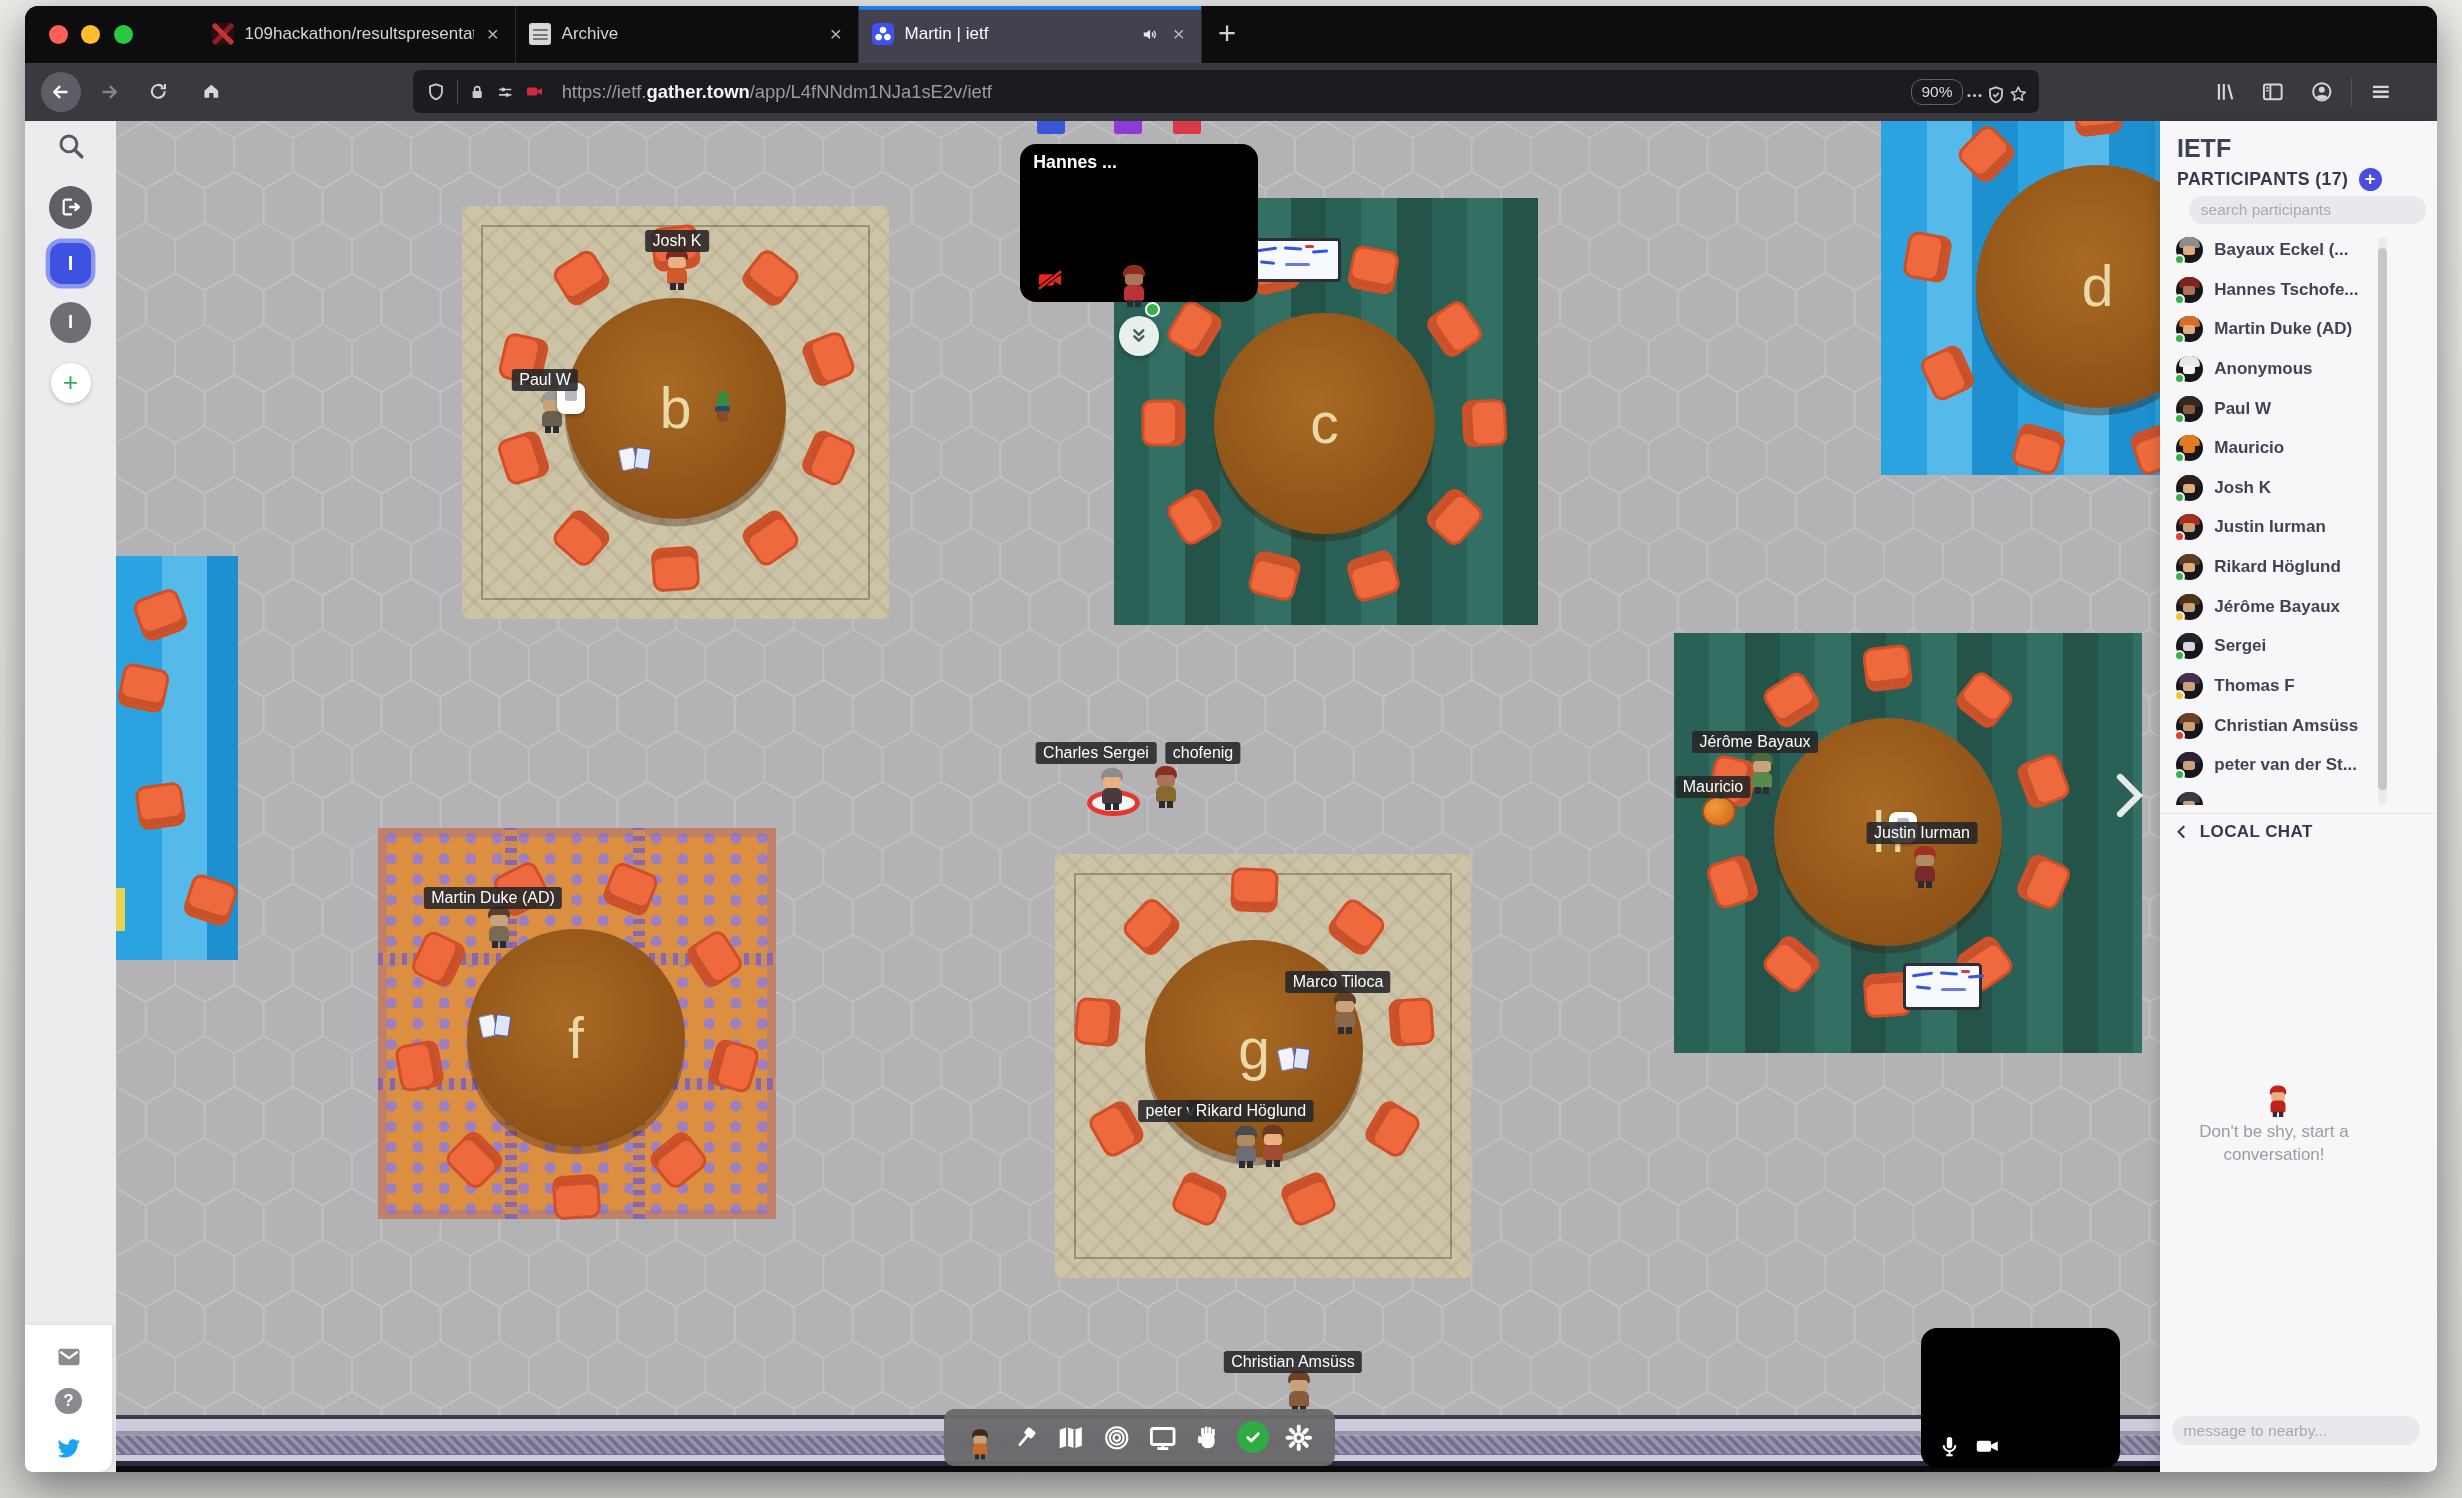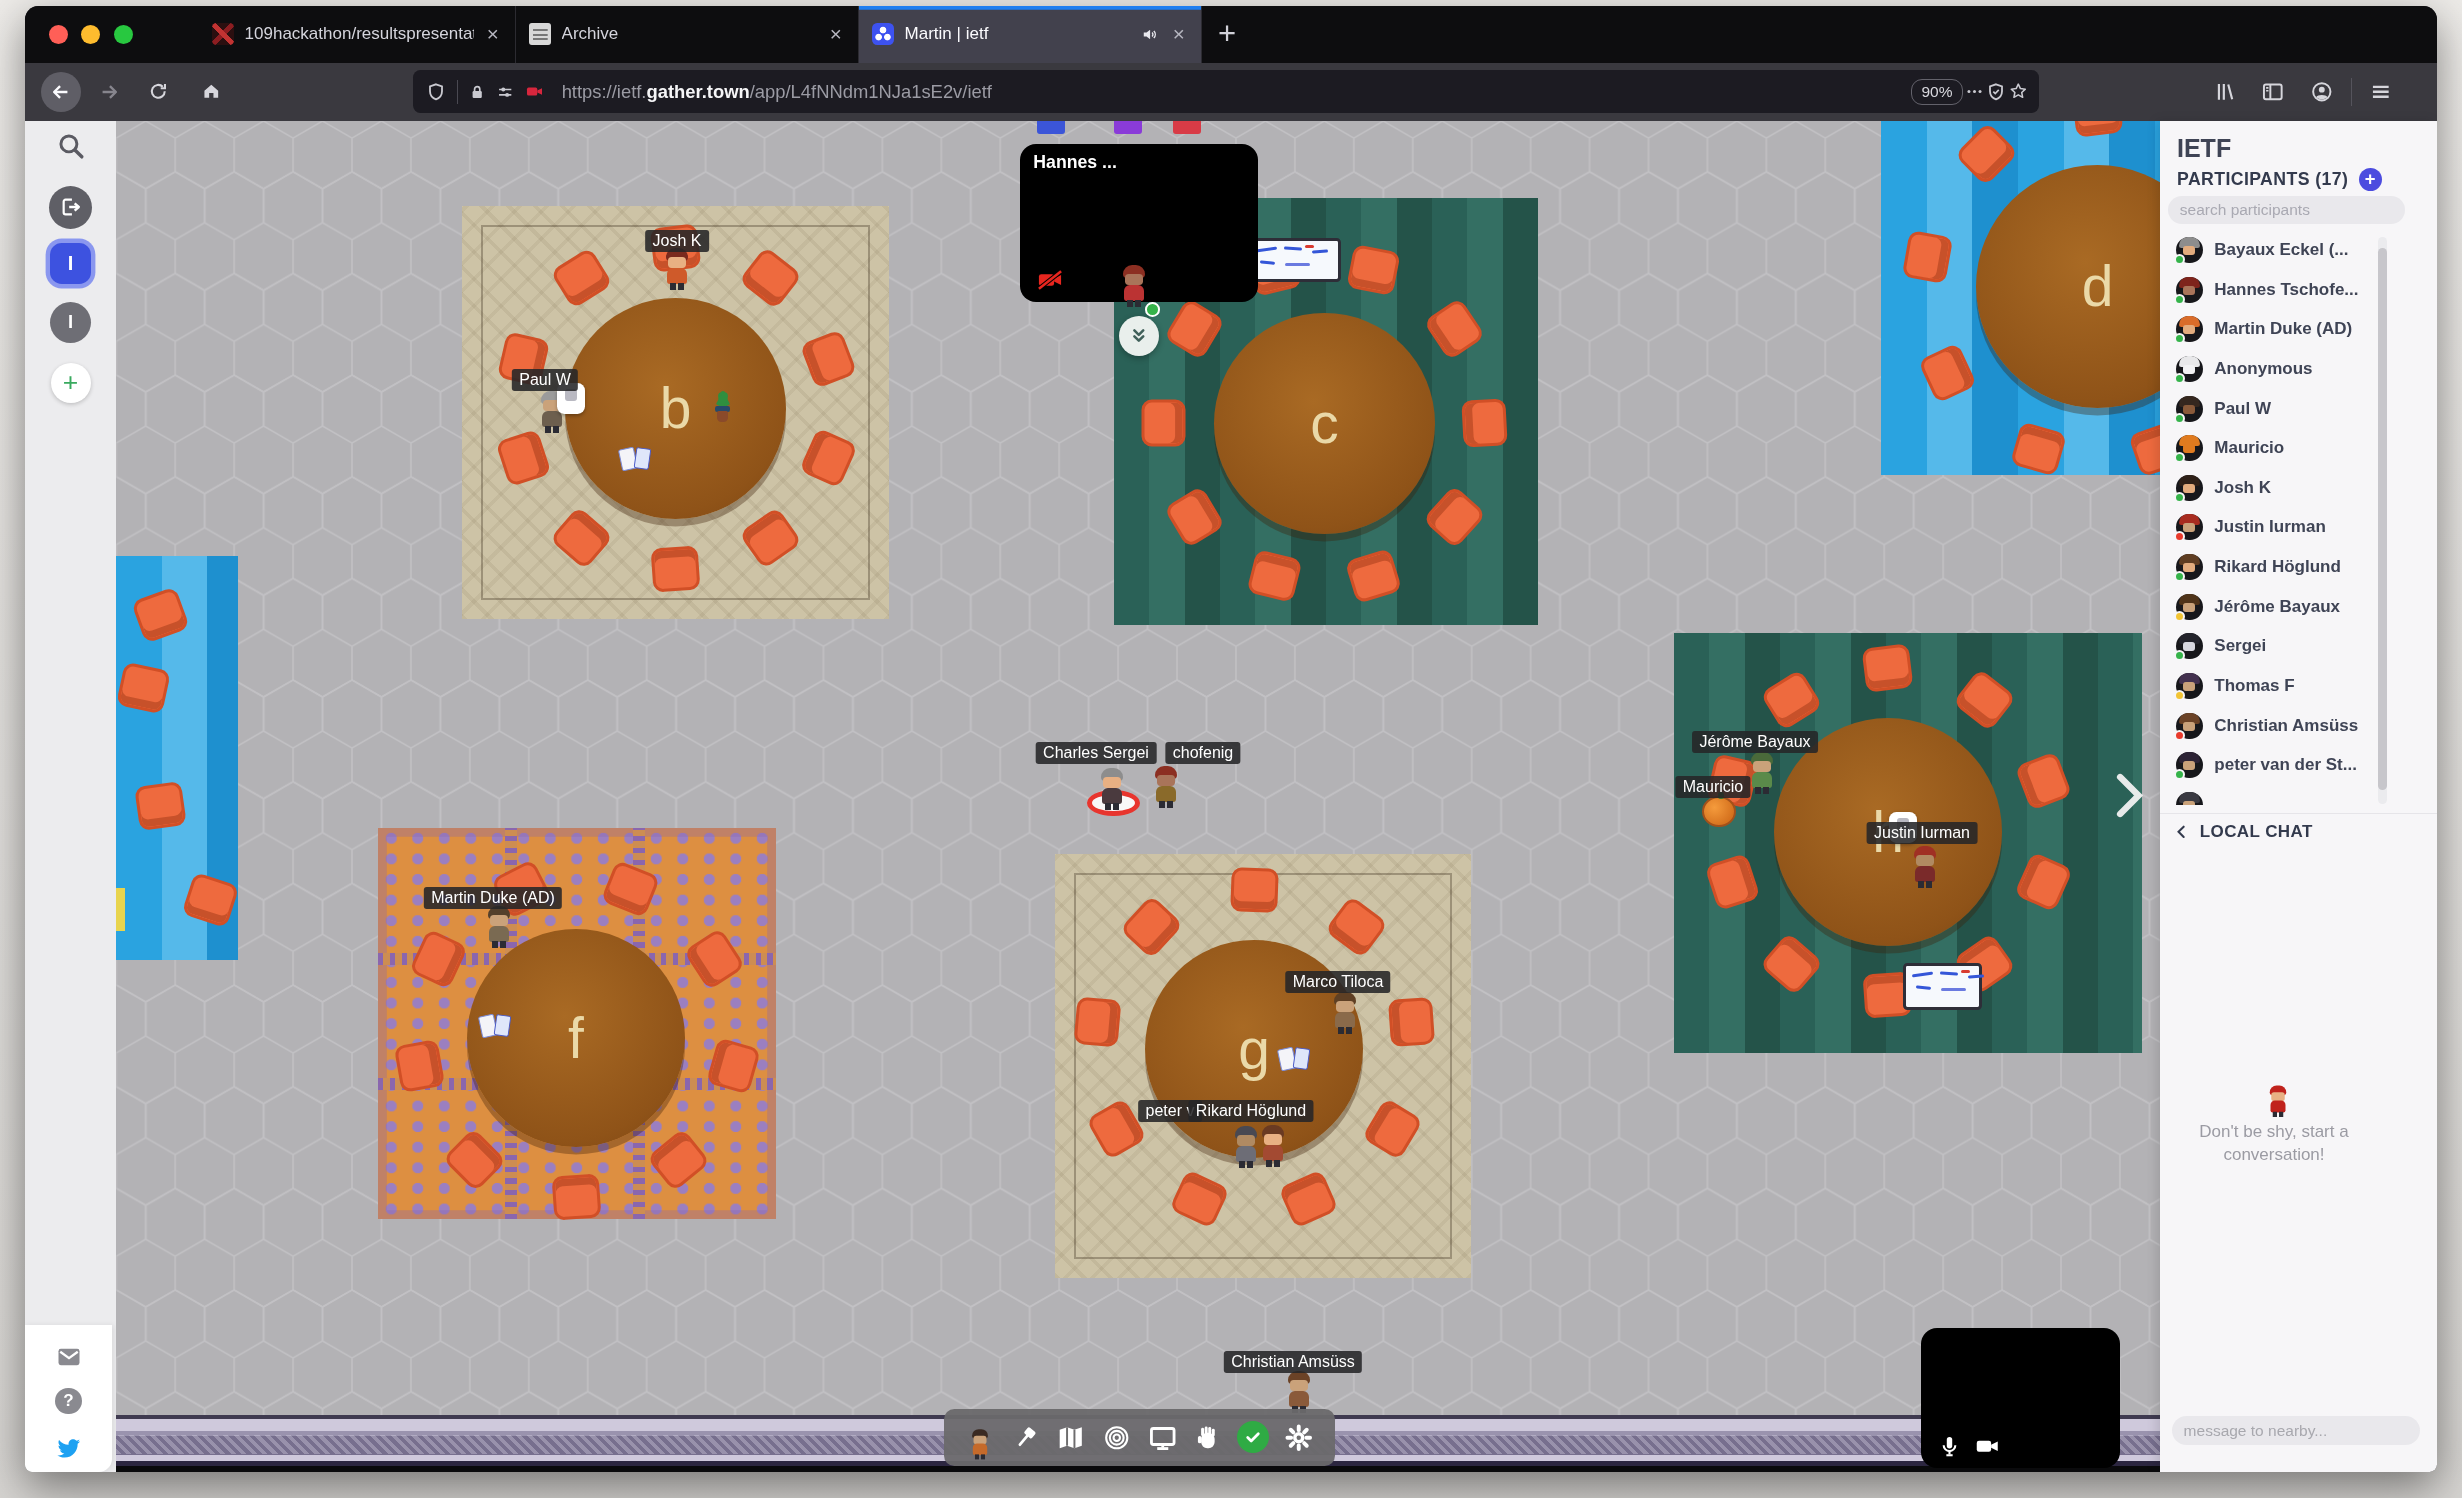--- a/index.html
+++ b/index.html
@@ -20,21 +20,21 @@
   .fav1{background:#d8d8d8;border-radius:2.9px;background-image:linear-gradient(#777 0 0),linear-gradient(#777 0 0),linear-gradient(#777 0 0);background-size:14.7px 2.2px;background-position:3.7px 5.9px,3.7px 10.3px,3.7px 14.7px;background-repeat:no-repeat}
   .fav2{background:#3d52f0;border-radius:5.2px;background-image:radial-gradient(circle at 50% 32%,#fff 2.9px,transparent 3.7px),radial-gradient(circle at 30% 64%,#fff 2.9px,transparent 3.7px),radial-gradient(circle at 70% 64%,#fff 2.9px,transparent 3.7px)}
   .newtab{position:absolute;left:1179px;top:0;bottom:0;width:46px;display:flex;align-items:center;justify-content:center;color:#d0d0d8;font-size:31px;font-weight:300}
   
   .navbar{position:relative;height:58px;background:#3a393f}
   .nbtn{position:absolute;top:8.8px;width:40px;height:40px;display:flex;align-items:center;justify-content:center;border-radius:50%}
   .back{left:15.5px;background:#5f5e66}
   .urlbar{position:absolute;left:388px;top:7.4px;width:1626px;height:43px;background:#1c1b22;border-radius:7.4px;display:flex;align-items:center;padding:0 10.3px 0 13.3px;gap:10.3px}
   .u-txt{font-size:18.4px;color:#9b9ba4;margin-left:7.4px;white-space:nowrap}
   .u-dom{color:#f5f5f7;font-weight:700}
-  .u-right{margin-left:auto;display:flex;align-items:center;gap:2px}
+  .u-right{margin-left:auto;display:flex;align-items:flex-end;gap:2px}
   .zoompill{border:0.7px solid #63626b;border-radius:11px;padding:2.9px 9.6px;color:#d8d8de;font-size:15.5px}
   .vsep{position:absolute;top:14.7px;width:0.7px;height:28px;background:#55545c}
   
   .content{display:flex;height:1351px}
   .appside{position:relative;width:91px;background:#ececee;flex:none}
   .as-ic{position:absolute;left:0;width:91px;display:flex;justify-content:center}
   .circle{border-radius:50%;display:flex;align-items:center;justify-content:center}
   .appfoot{position:absolute;left:0;bottom:0;width:87px;height:147px;background:#fff;border-radius:0 0 13.3px 0;box-shadow:1.5px 0 5.9px rgba(0,0,0,.08)}
   .mapwrap{position:relative;width:2044px;flex:none;background:#b3b2b5;overflow:hidden}
   .hexbg{position:absolute;left:0;top:0}
@@ -70,21 +70,21 @@
   .gtoolbar{position:absolute;border-radius:10.3px;background:rgba(106,105,108,.95);display:flex;align-items:center;justify-content:space-around;padding:0 13.3px;z-index:45}
   .tbtn{display:flex;align-items:center;justify-content:center;width:41px;height:41px}
   .statusok{width:32px;height:32px;border-radius:50%;display:flex;align-items:center;justify-content:center}
   .chevright{position:absolute;z-index:44;opacity:.95}
   
   .rightbar{position:relative;width:277px;flex:none;background:#f7f6f8;box-shadow:-4.4px 0 10.3px rgba(0,0,0,.12);z-index:5}
   .sp-title{position:absolute;left:17px;top:13.3px;font-size:25px;font-weight:700;color:#3f4455}
   .p-head{position:absolute;left:17px;top:47px;display:flex;align-items:center;gap:10.3px}
   .p-head .pl{font-size:17.7px;font-weight:700;color:#333a4d;letter-spacing:0.4px}
   .p-plus{width:23px;height:23px;border-radius:50%;background:#4c4cdf;color:#fff;font-size:18.4px;font-weight:700;display:flex;align-items:center;justify-content:center}
-  .p-search{position:absolute;left:8px;top:75px;width:237px;height:28px;border:none;border-radius:14px;background:#e9e8ec;font-size:15.5px;padding:0 11.8px;color:#55555e;font-family:"Liberation Sans",sans-serif}
+  .p-search{position:absolute;left:29px;top:75px;width:237px;height:28px;border:none;border-radius:14px;background:#e9e8ec;font-size:15.5px;padding:0 11.8px;color:#55555e;font-family:"Liberation Sans",sans-serif}
   .p-search::placeholder{color:#a9a9b2}
   #plist{position:absolute;left:0;top:109px;width:228px;height:575px;overflow:hidden}
   .prow{position:absolute;left:0;width:100%;height:40px;display:flex;align-items:center;padding-left:16px;gap:11.8px}
   .pav{position:relative;width:26.5px;height:26.5px;border-radius:50%;background:#17171b;flex:none}
   .pav .h{position:absolute;left:2.9px;top:0.7px;right:2.9px;height:11px;border-radius:11px 11px 2.9px 2.9px}
   .pav .f{position:absolute;left:7.4px;top:9.6px;width:11.8px;height:8.8px;border-radius:2.9px}
   .pav .d{position:absolute;left:-2.2px;bottom:-2.2px;width:11px;height:11px;border-radius:50%;border:2.2px solid #f7f6f8}
   .pname{font-size:17px;font-weight:700;color:#3f4455;white-space:nowrap}
   .pscroll{position:absolute;left:218px;top:116px;width:8.8px;height:567px;background: #ebebee;border-radius:4.4px}
   .pthumb{position:absolute;left:218px;top:127px;width:8.8px;height:542px;background:#c7c6cb;border-radius:4.4px}

